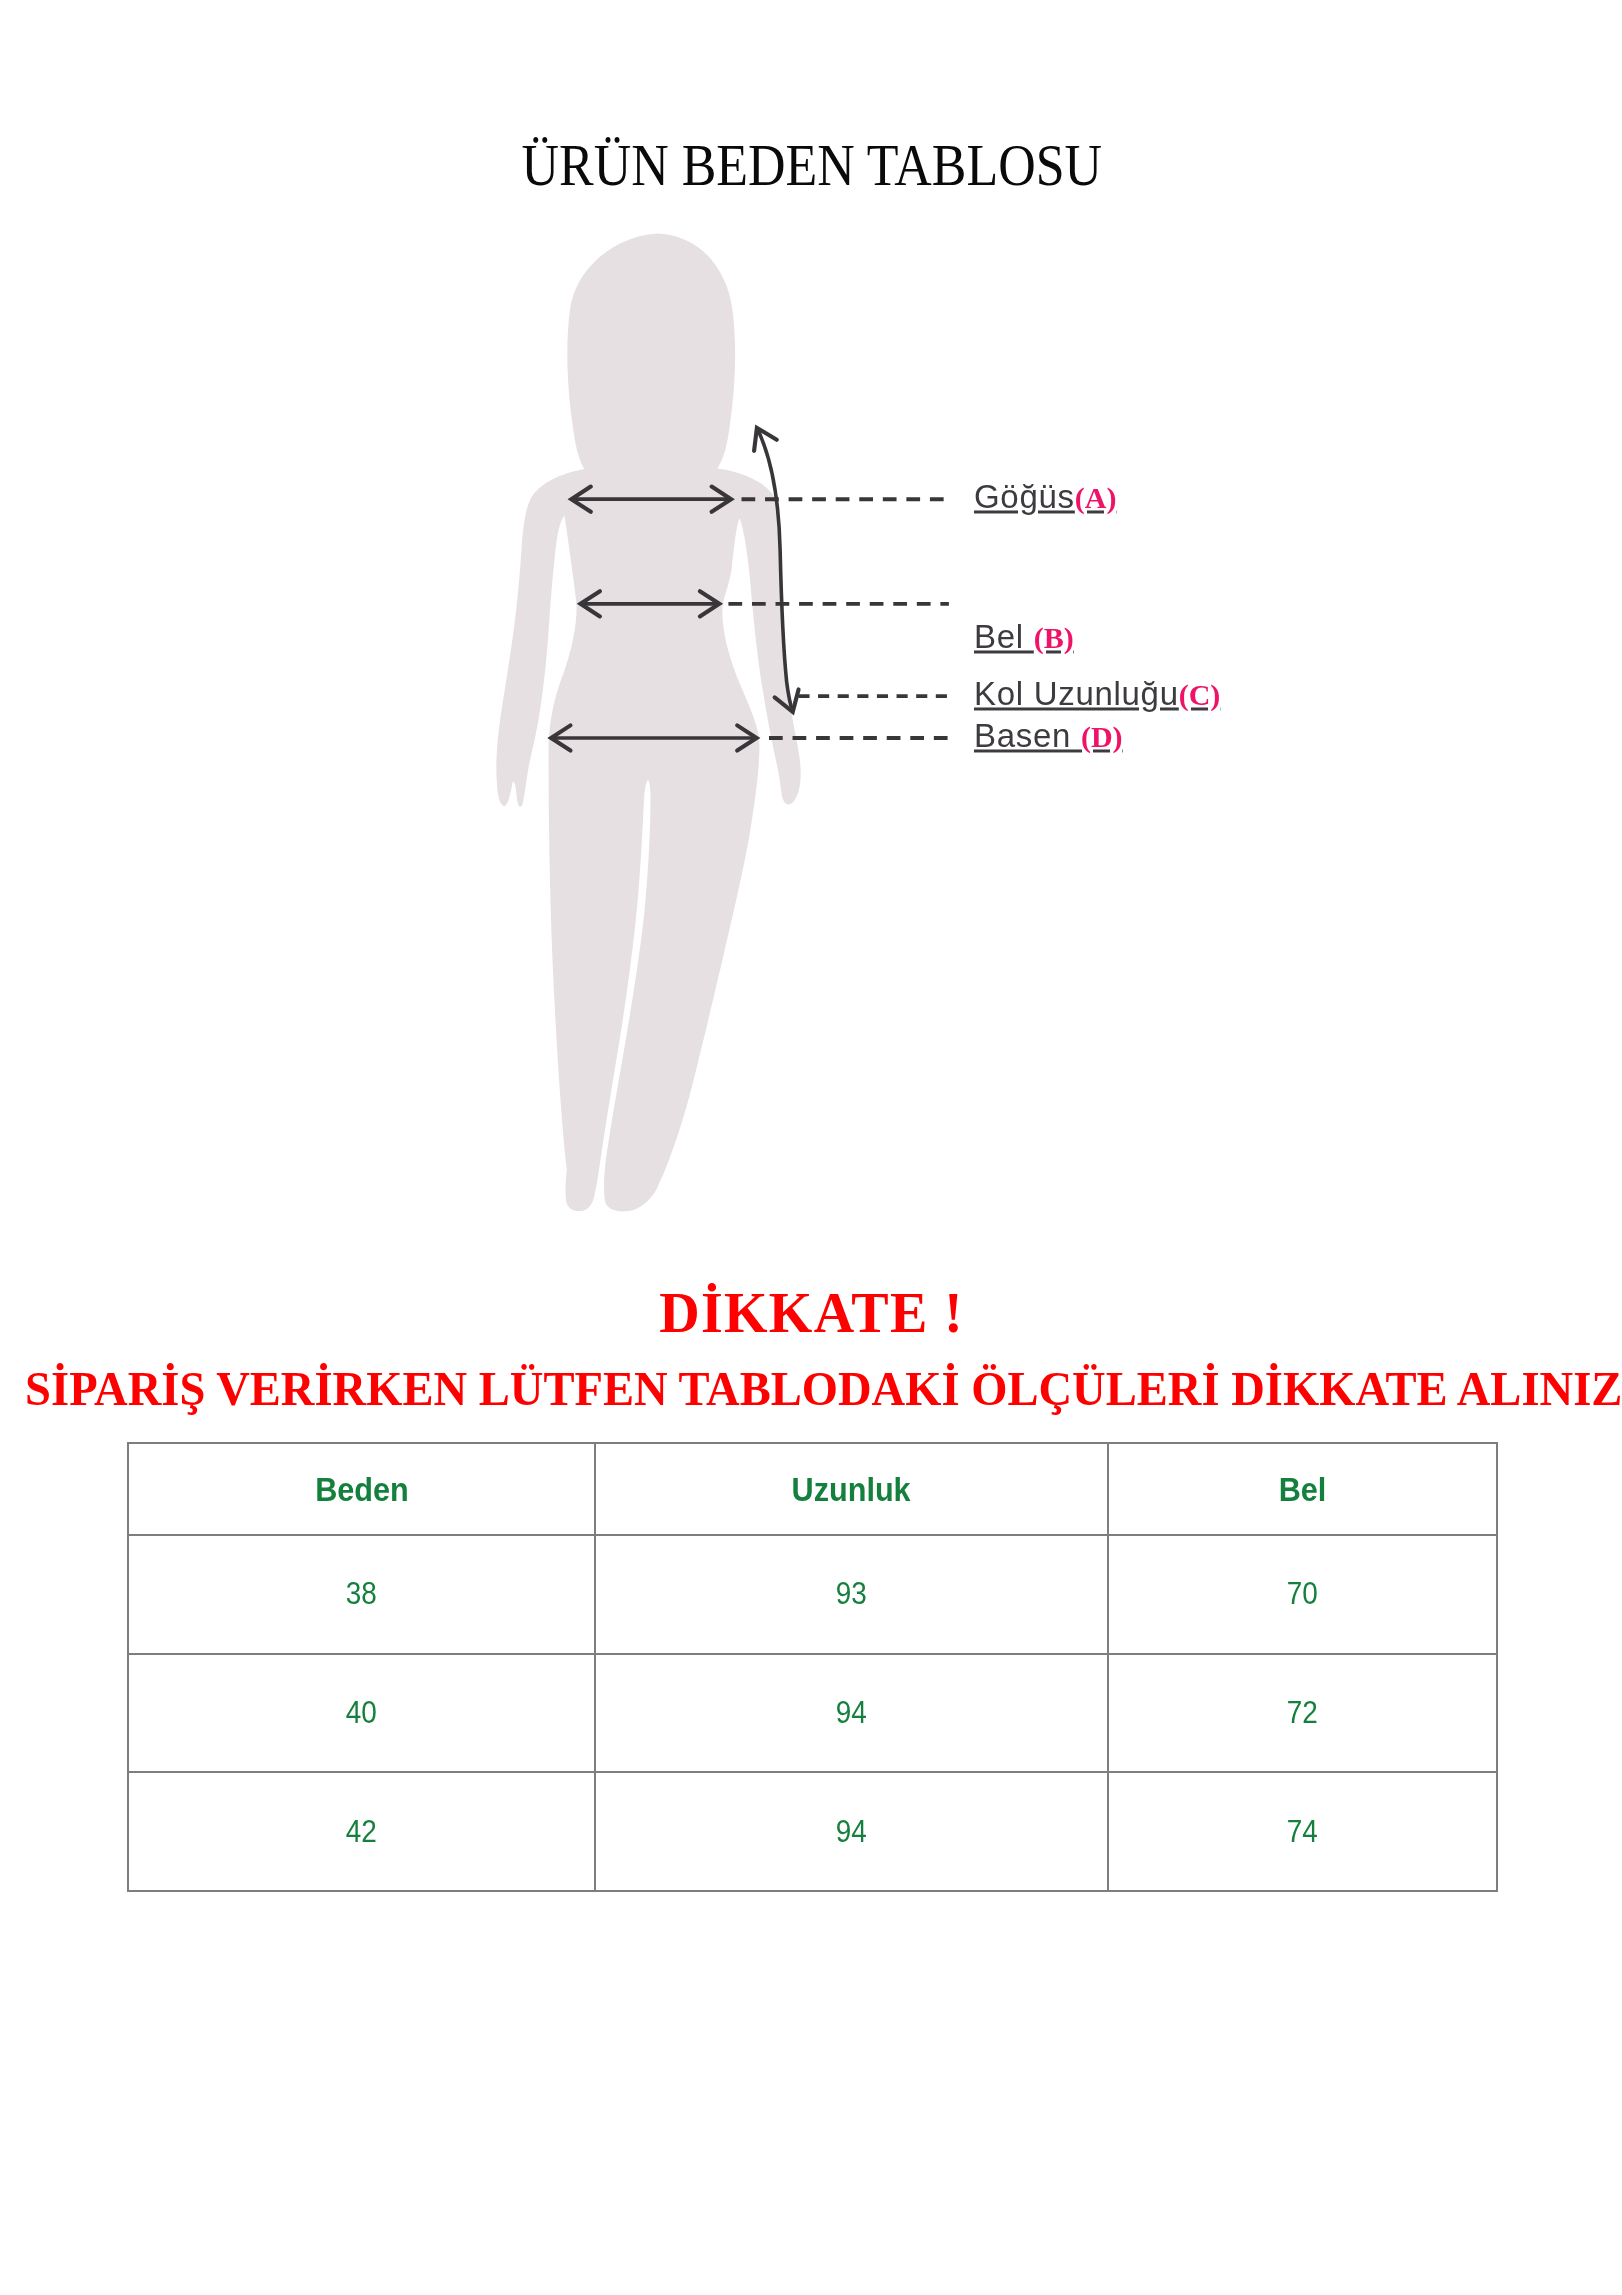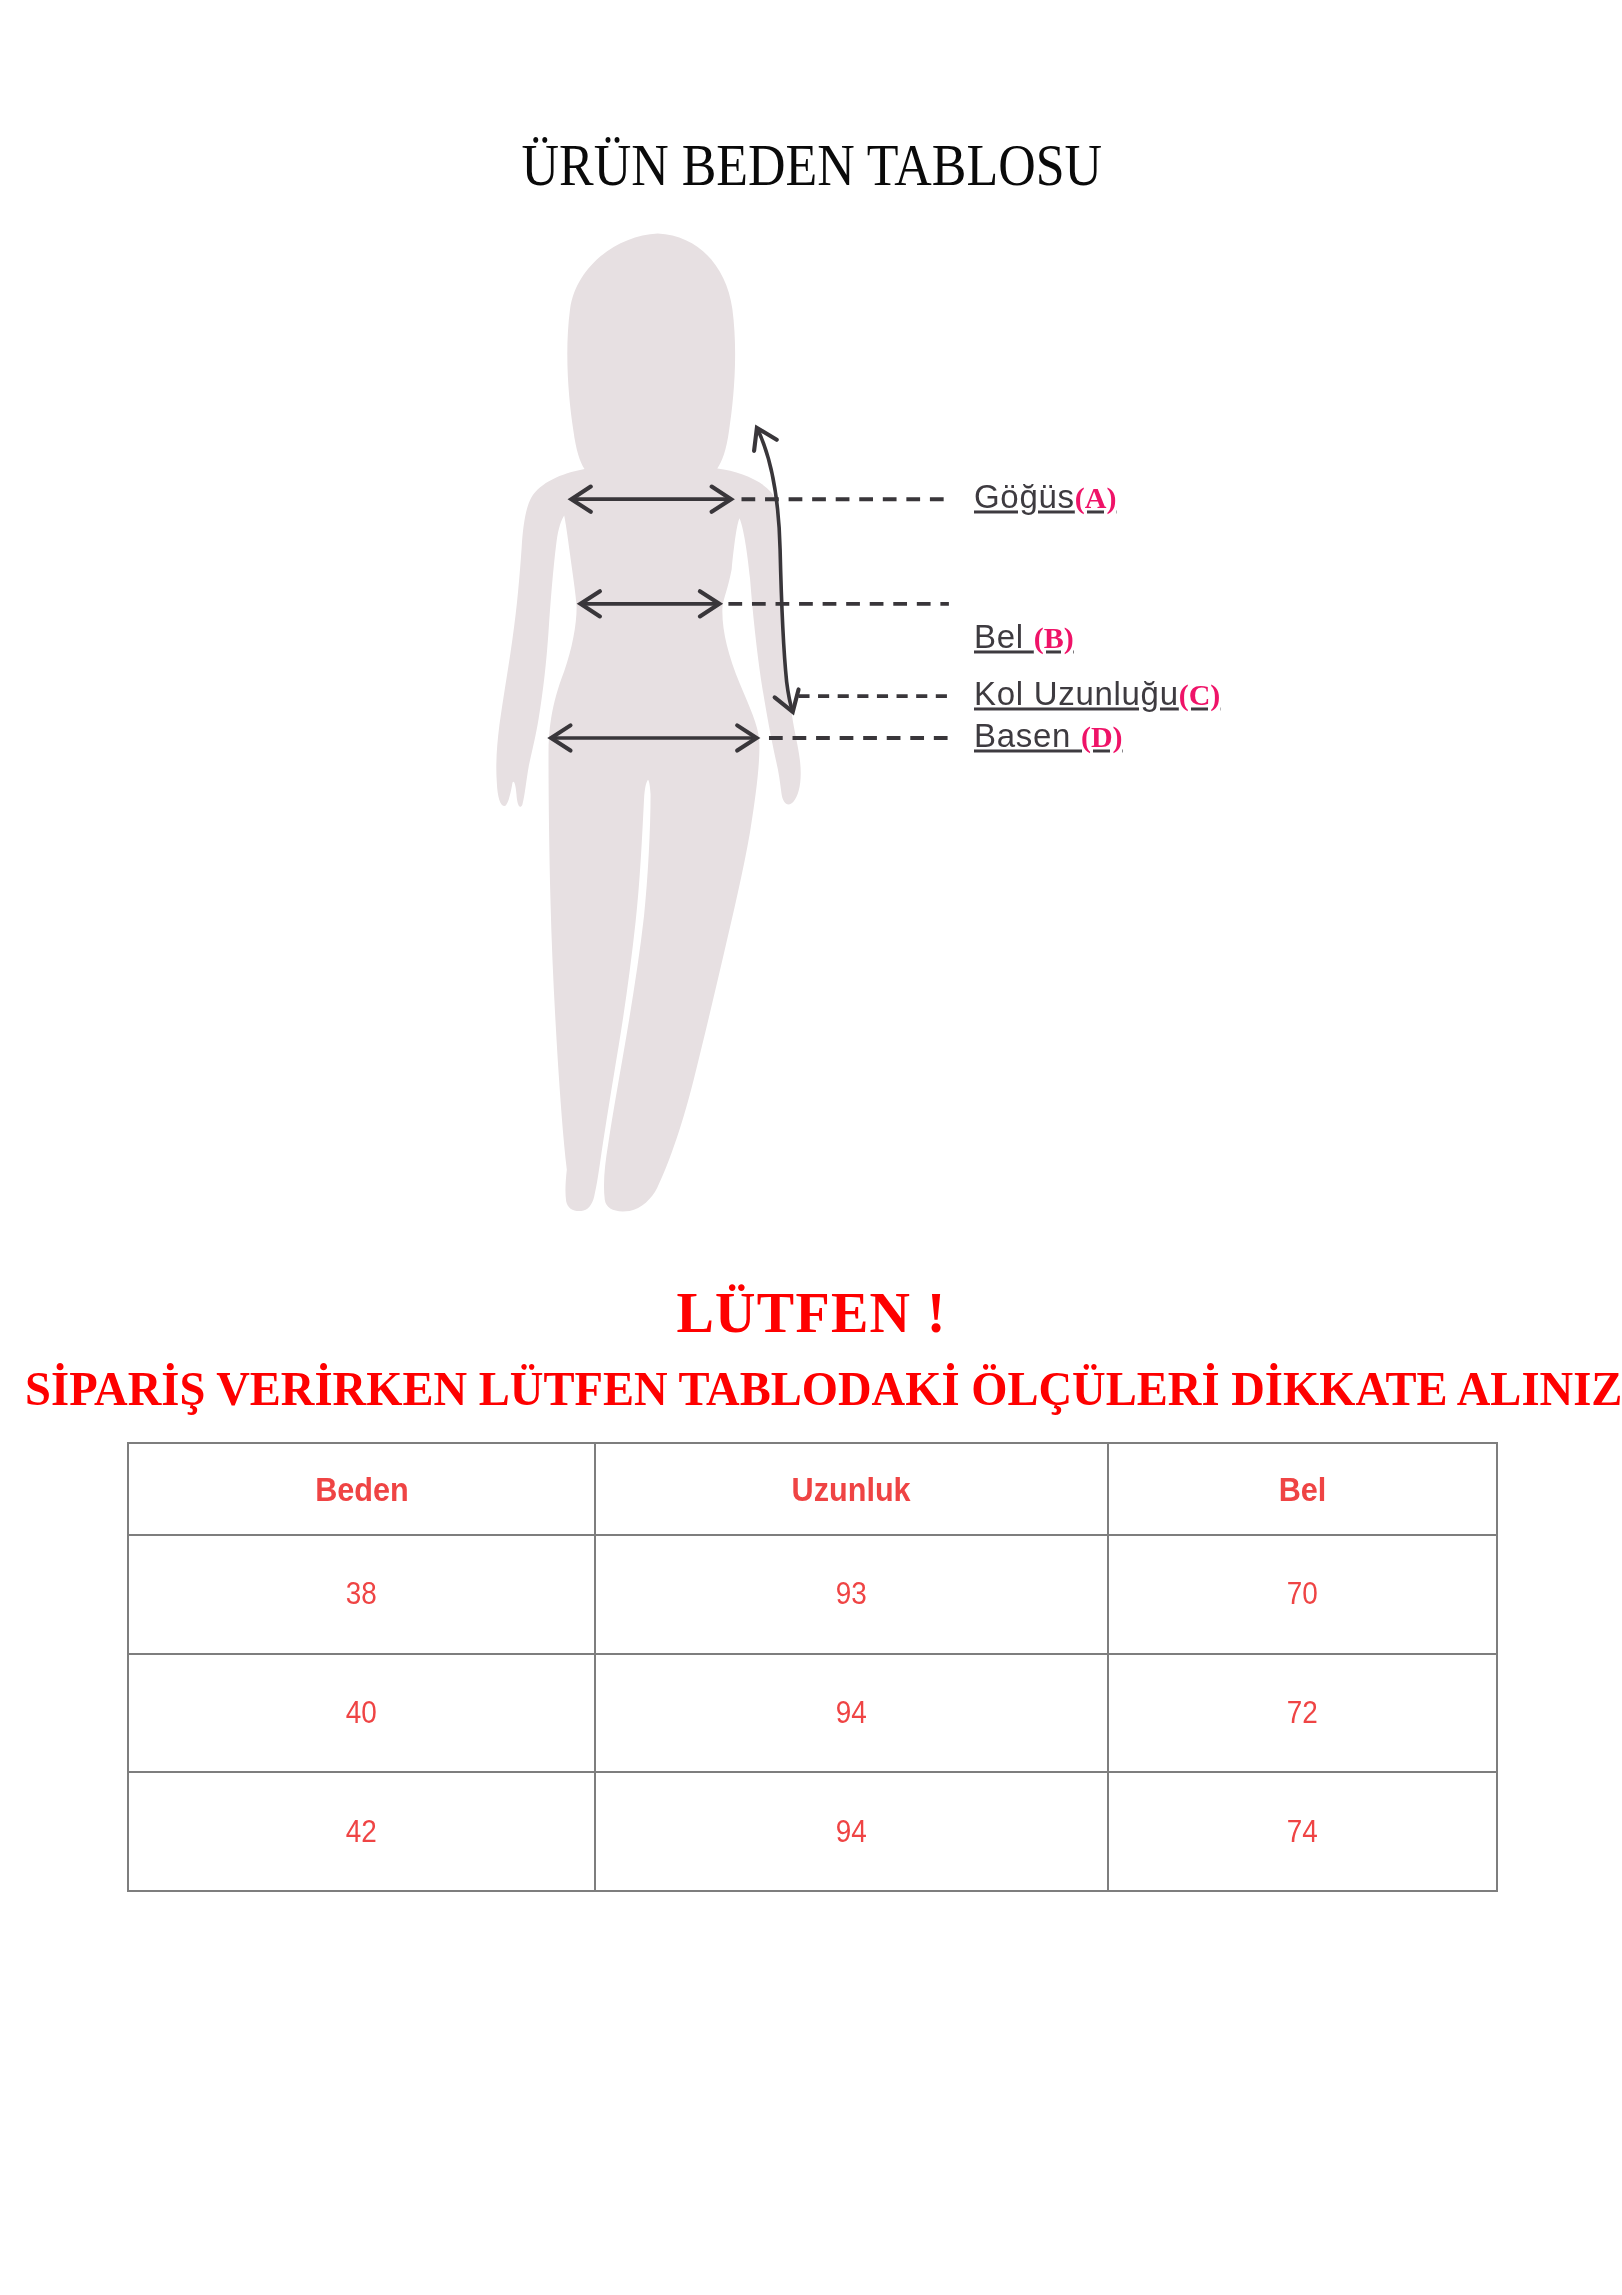--- a/index.html
+++ b/index.html
@@ -40,21 +40,21 @@
     line-height:1;white-space:nowrap;
   }
   #warning-message .cx{display:inline-block;transform:scaleX(0.97);transform-origin:center;}
   
   #size-table{
     left:127px;top:1442px;width:1369px;height:450px;
     border-collapse:collapse;table-layout:fixed;
   }
   #size-table th,#size-table td{
     border:2px solid #7e7e7e;border-top-width:2.6px;border-bottom-width:2.6px;
-    text-align:center;vertical-align:middle;padding:0;color:#ef4444;
+    text-align:center;vertical-align:middle;padding:0;color:#15803d;
     height:90px;
   }
   #size-table th{font-size:34px;font-weight:700;}
   #size-table td{font-size:31px;font-weight:400;}
   #size-table .cx{display:inline-block;transform:scaleX(0.9);transform-origin:center;letter-spacing:0;}
 </style>
 </head>
 <body>
 
 <div class="abs" id="page-title">
@@ -154,21 +154,21 @@
 <div class="abs m-label" style="top:639px">
   <span>Bel </span><span class="key">(B)</span>
 </div>
 <div class="abs m-label" style="top:696px">
   <span>Kol Uzunluğu</span><span class="key">(C)</span>
 </div>
 <div class="abs m-label" style="top:738px">
   <span>Basen </span><span class="key">(D)</span>
 </div>
 
-<div class="abs" id="warning-heading">LÜTFEN !</div>
+<div class="abs" id="warning-heading">DİKKATE !</div>
 <div class="abs" id="warning-message">
   <span class="cx">SİPARİŞ VERİRKEN LÜTFEN TABLODAKİ ÖLÇÜLERİ DİKKATE ALINIZ !</span>
 </div>
 
 <table class="abs" id="size-table">
   <colgroup>
     <col style="width:467px">
       <col style="width:513px">
       <col style="width:389px">
   </colgroup>

